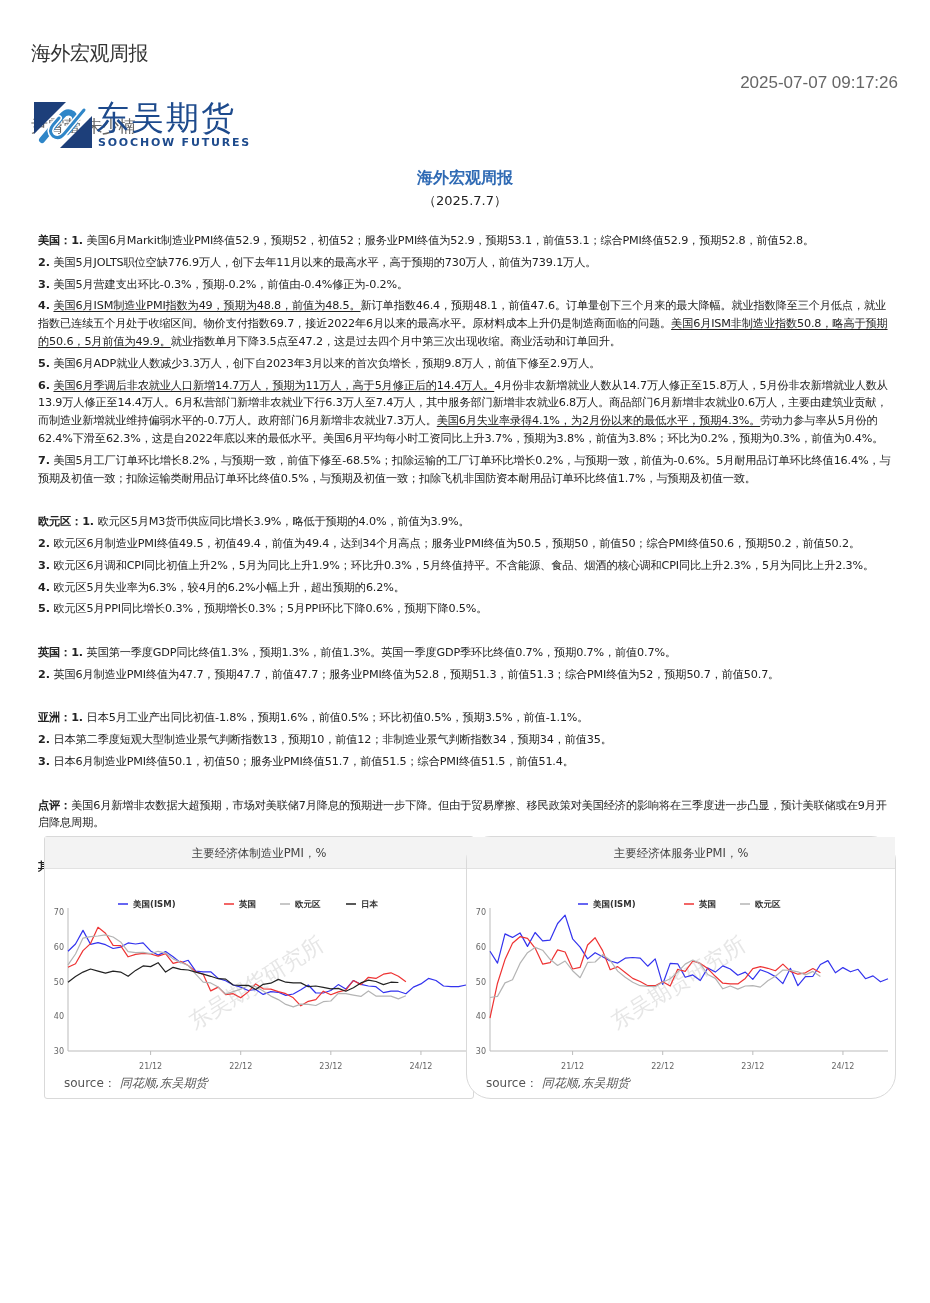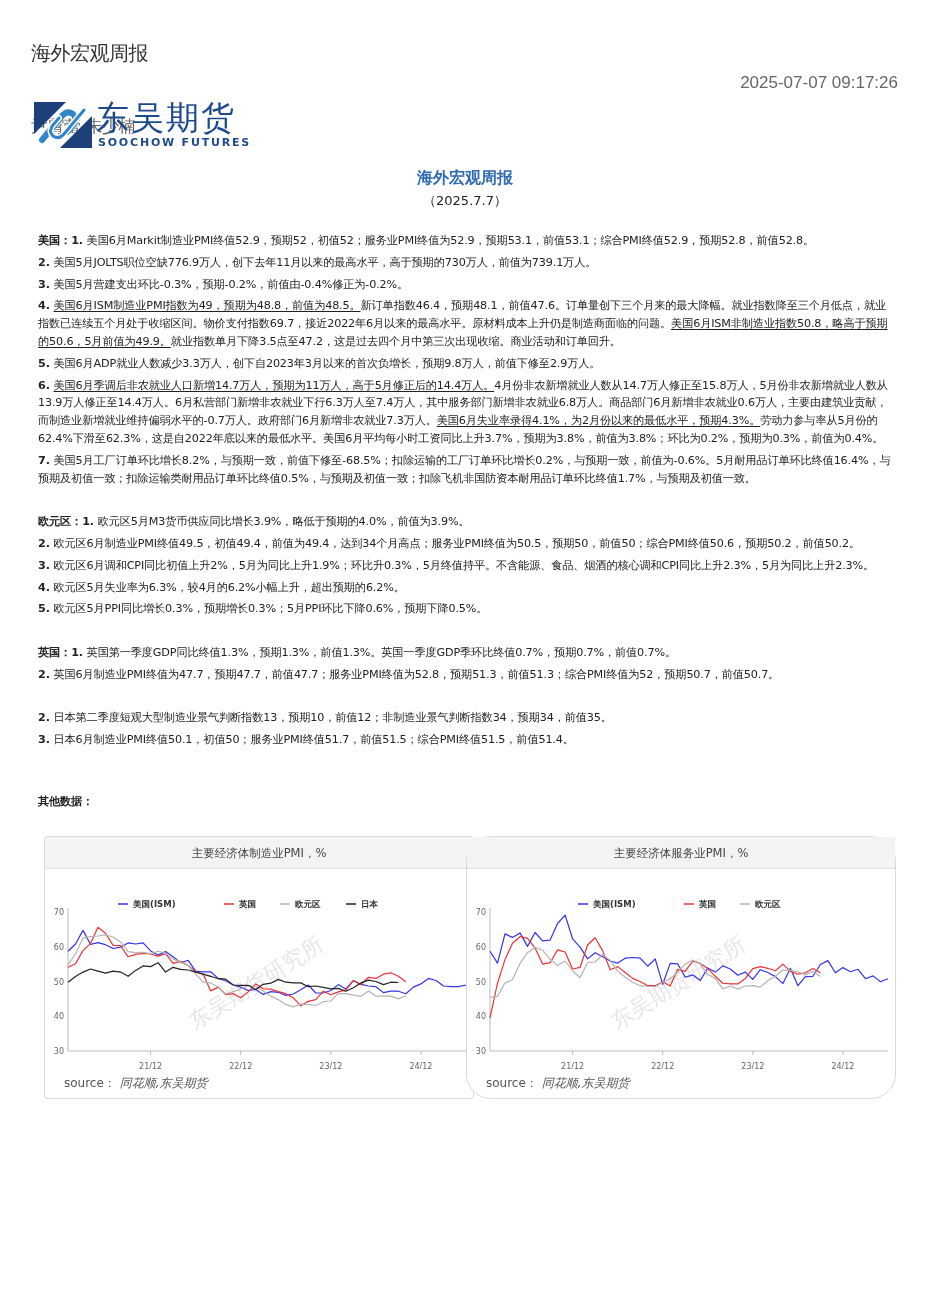--- a/index.html
+++ b/index.html
@@ -67,23 +67,25 @@
     <div class="gap"></div>
     <p><b>欧元区：</b><b>1. </b><span> 欧元区5月M3货币供应同比增长3.9%，略低于预期的4.0%，前值为3.9%。</span></p>
     <p><b>2. </b><span>欧元区6月制造业PMI终值49.5，初值49.4，前值为49.4，达到34个月高点；服务业PMI终值为50.5，预期50，前值50；综合PMI终值50.6，预期50.2，前值50.2。</span></p>
     <p><b>3. </b><span>欧元区6月调和CPI同比初值上升2%，5月为同比上升1.9%；环比升0.3%，5月终值持平。不含能源、食品、烟酒的核心调和CPI同比上升2.3%，5月为同比上升2.3%。</span></p>
     <p><b>4. </b><span>欧元区5月失业率为6.3%，较4月的6.2%小幅上升，超出预期的6.2%。</span></p>
     <p><b>5. </b><span>欧元区5月PPI同比增长0.3%，预期增长0.3%；5月PPI环比下降0.6%，预期下降0.5%。</span></p>
     <div class="gap"></div>
     <p><b>英国：</b><b>1. </b><span>英国第一季度GDP同比终值1.3%，预期1.3%，前值1.3%。英国一季度GDP季环比终值0.7%，预期0.7%，前值0.7%。</span></p>
     <p><b>2. </b><span>英国6月制造业PMI终值为47.7，预期47.7，前值47.7；服务业PMI终值为52.8，预期51.3，前值51.3；综合PMI终值为52，预期50.7，前值50.7。</span></p>
     <div class="gap"></div>
+    <p><b>亚洲：</b><b>1. </b><span>日本5月工业产出同比初值-1.8%，预期1.6%，前值0.5%；环比初值0.5%，预期3.5%，前值-1.1%。</span></p>
     <p><b>2. </b><span>日本第二季度短观大型制造业景气判断指数13，预期10，前值12；非制造业景气判断指数34，预期34，前值35。</span></p>
     <p><b>3. </b><span>日本6月制造业PMI终值50.1，初值50；服务业PMI终值51.7，前值51.5；综合PMI终值51.5，前值51.4。</span></p>
     <div class="gap"></div>
+    <p><b>点评：</b><span>美国6月新增非农数据大超预期，市场对美联储7月降息的预期进一步下降。但由于贸易摩擦、移民政策对美国经济的影响将在三季度进一步凸显，预计美联储或在9月开启降息周期。</span></p>
     <div class="gap"></div>
     <p><b>其他数据：</b></p>
   </div>
 
 <div class="charts">
   <div class="chart-card left">
     <div class="chart-head">主要经济体制造业PMI，%</div>
     <svg class="chart-svg" id="chart-0" width="430" height="200">
         <text x="215" y="120" text-anchor="middle" font-size="22" fill="#e6e6e6" transform="rotate(-32 215 120)" font-family="DejaVu Sans, sans-serif">东吴期货研究所</text>
         <line x1="23" y1="39" x2="23" y2="182" stroke="#bbb" stroke-width="1"></line>

